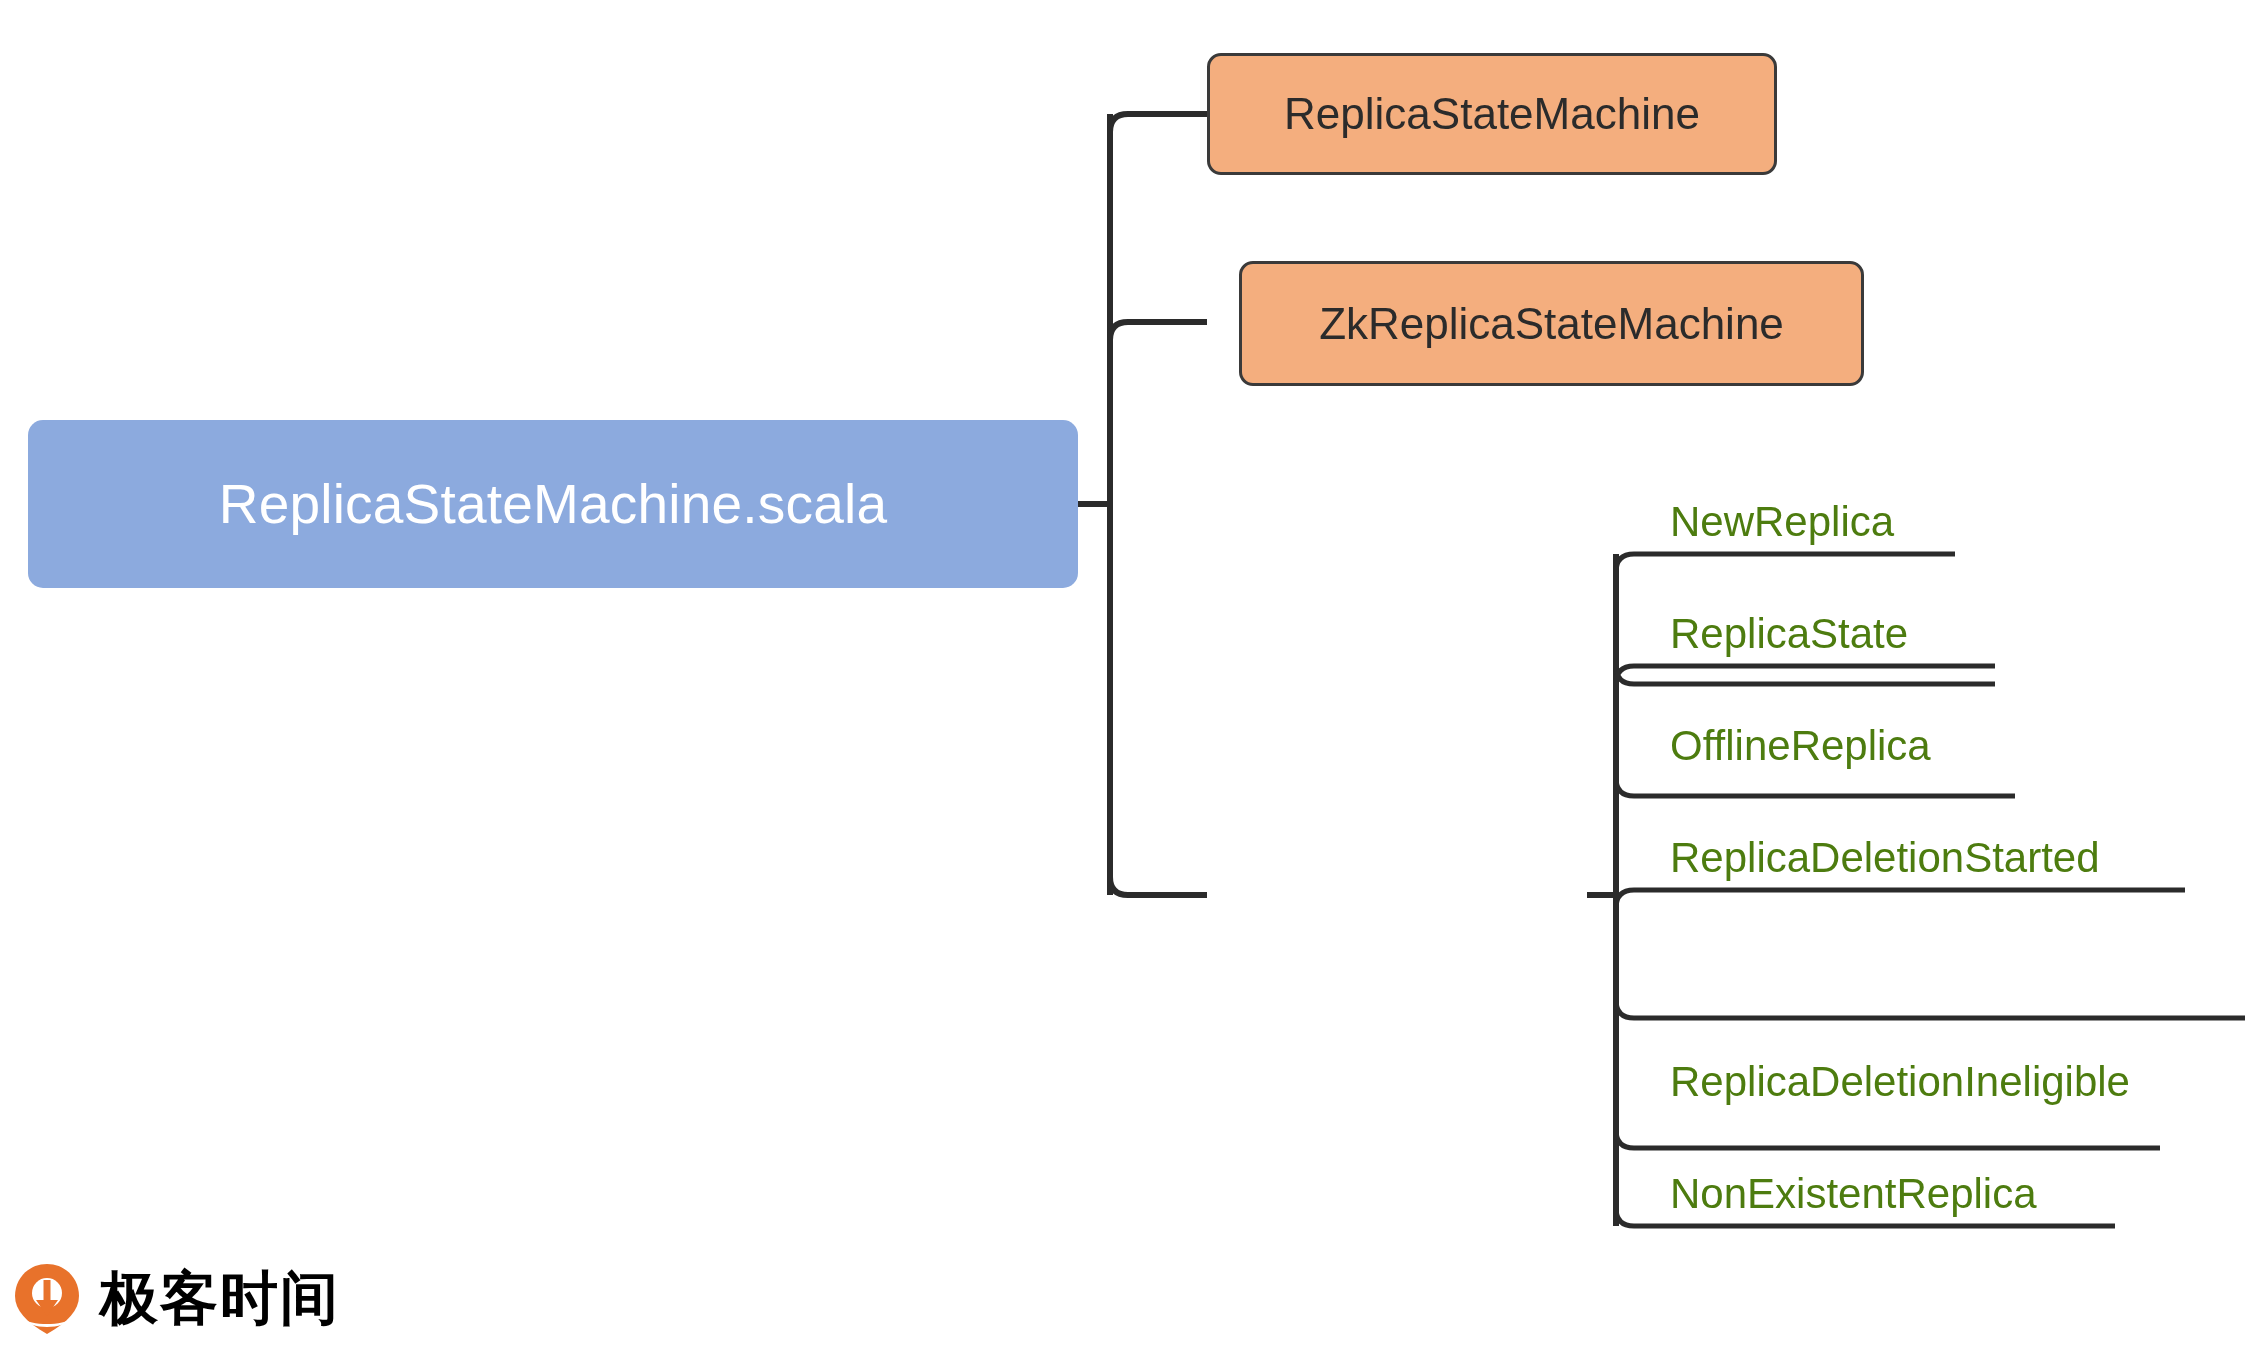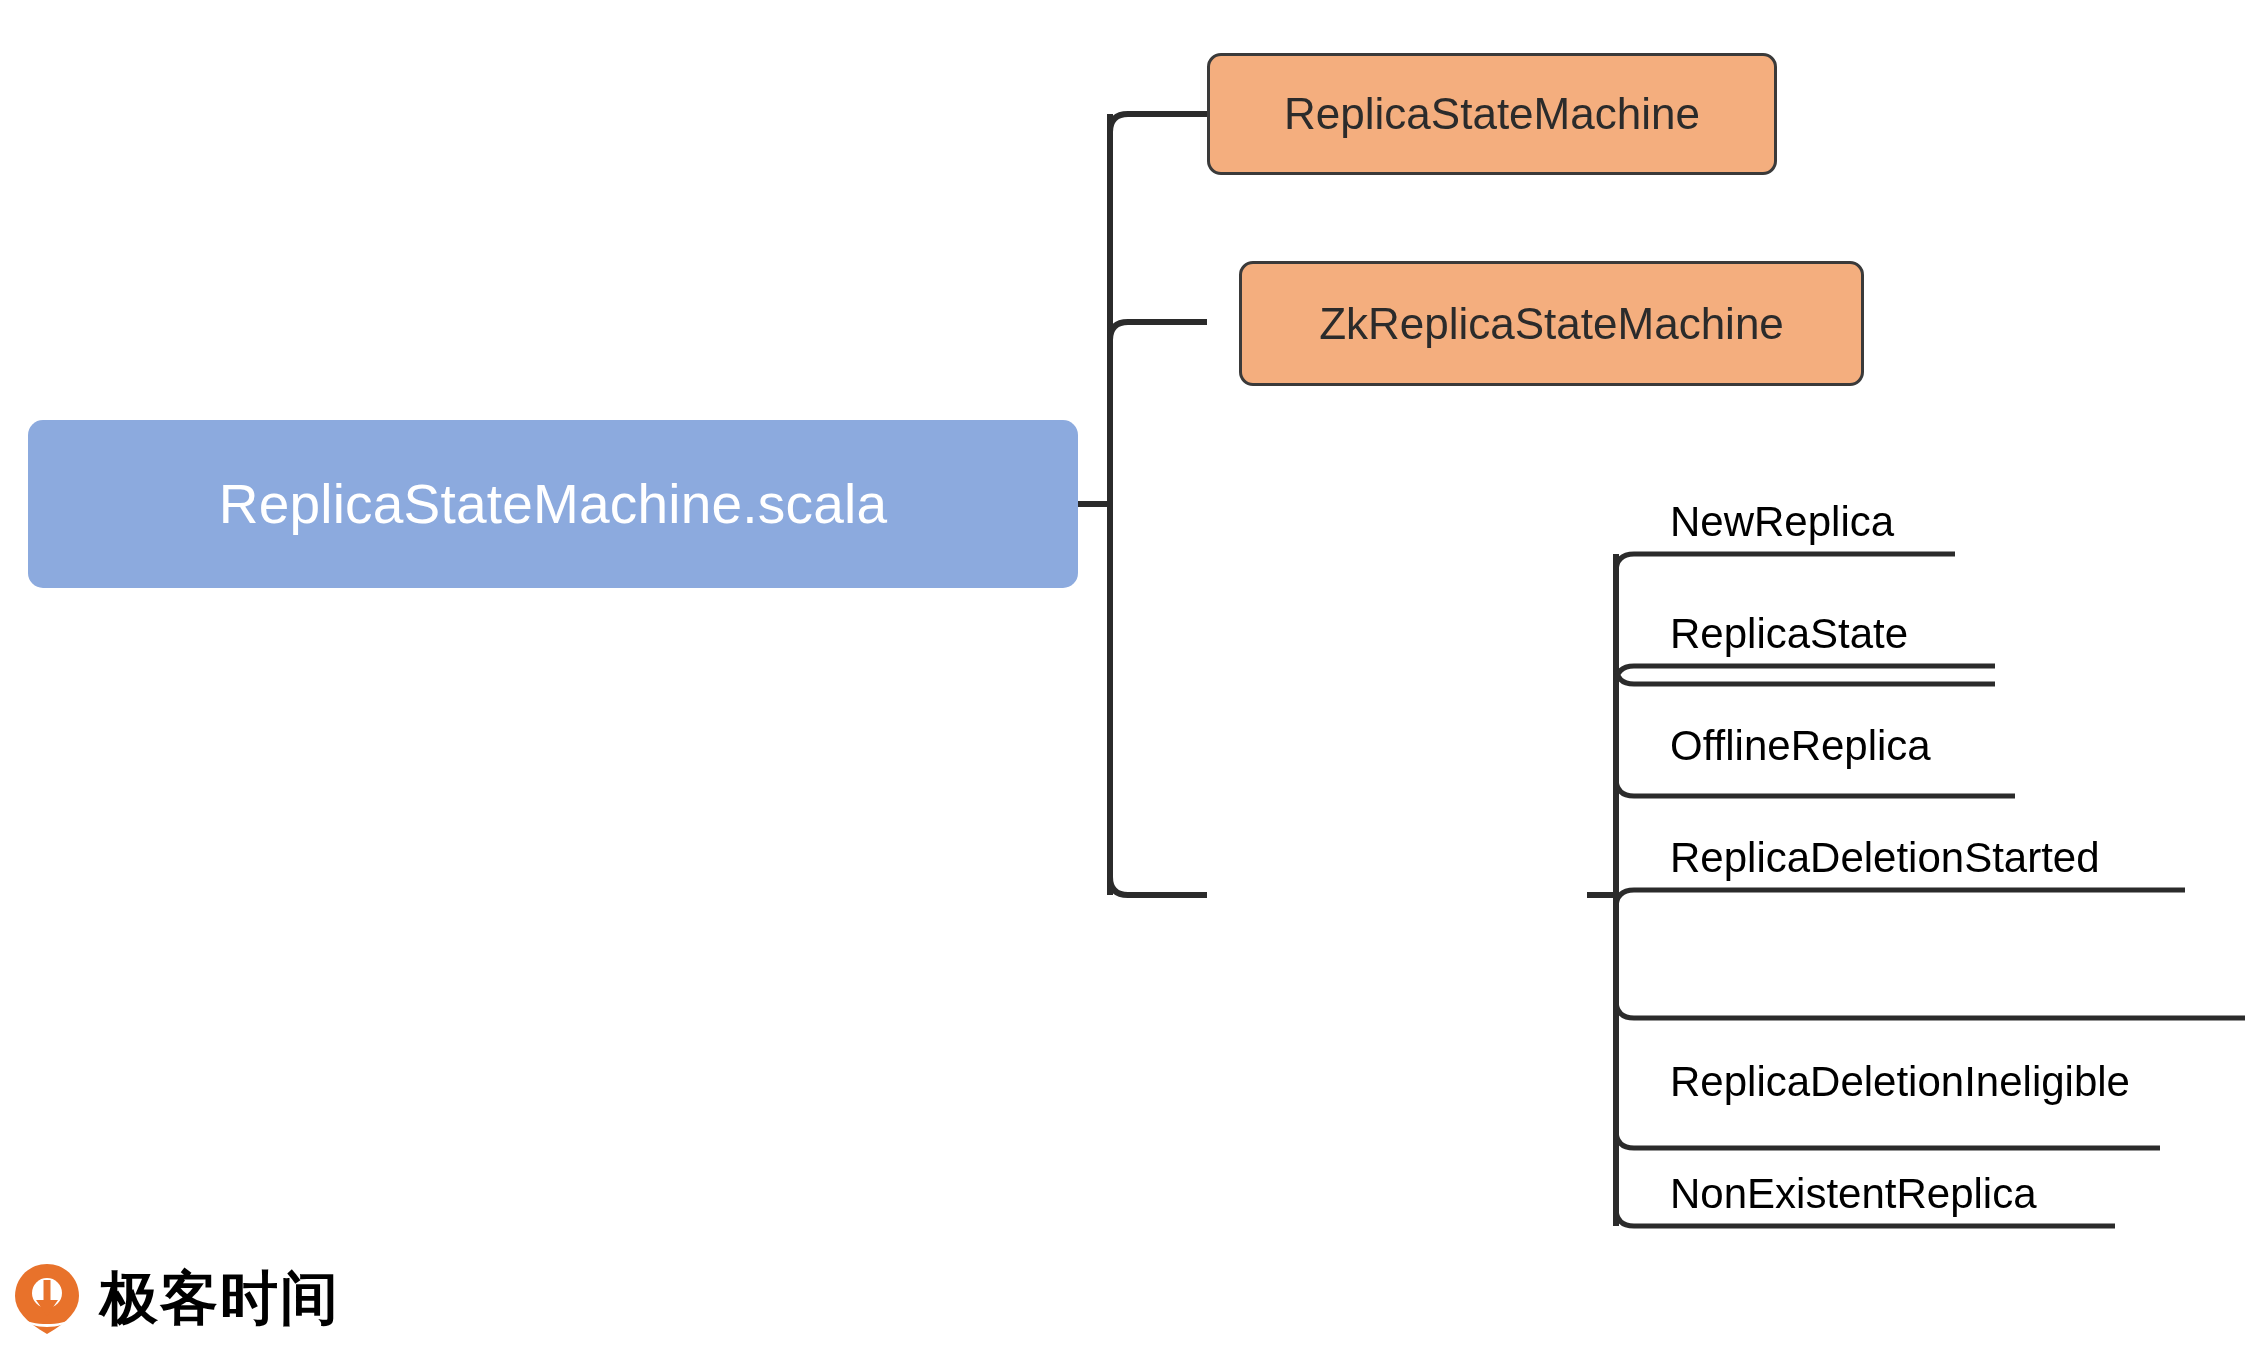--- a/index.html
+++ b/index.html
@@ -70,21 +70,21 @@
     left: 1207px;
     top: 834px;
     width: 380px;
     height: 122px;
   }
 
   
   .leaf {
     position: absolute;
     left: 1670px;
-    color: #000000;
+    color: #4d7c0f;
     font-size: 42px;
     font-weight: 400;
     white-space: nowrap;
     line-height: 1;
   }
 
   
   .logo {
     position: absolute;
     left: 10px;

